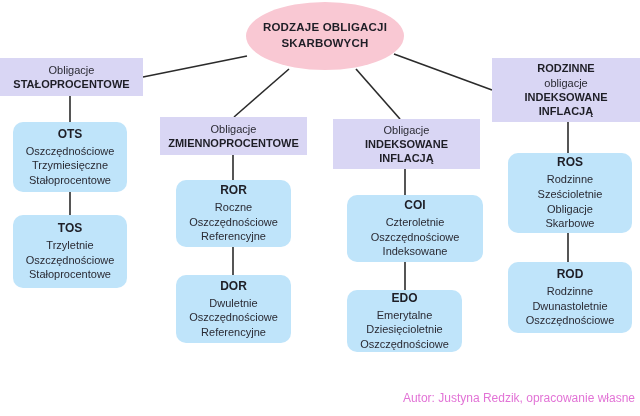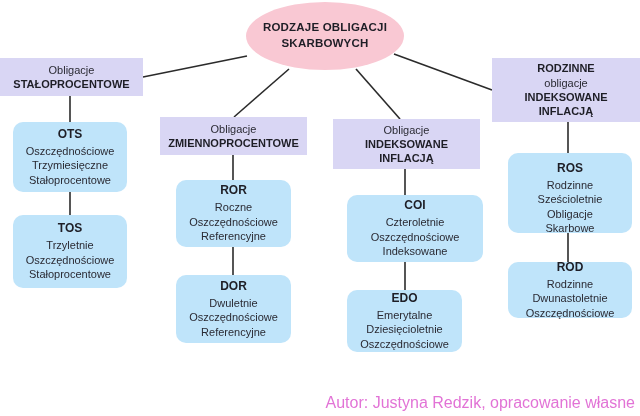--- a/index.html
+++ b/index.html
@@ -9,23 +9,23 @@
   }
   .connectors{position:absolute;left:0;top:0;width:640px;height:416px;}
   .node{position:absolute;display:flex;flex-direction:column;justify-content:center;
         align-items:center;text-align:center;box-sizing:border-box;}
   .root{
     background:#f9c8d3;border-radius:50%;
     font-weight:bold;font-size:11.5px;line-height:1.35;letter-spacing:.2px;color:#1e1e26;
   }
   .cat{background:#d9d6f4;font-size:11px;line-height:1.3;padding:2px 2px;}
   .cat .b{font-weight:bold;color:#1e1e26;}
-  .bond{background:#bfe4fa;border-radius:10px;font-size:11px;line-height:1.32;padding:8px 1px;}
+  .bond{background:#bfe4fa;border-radius:10px;font-size:11px;line-height:1.32;padding:2px 1px;}
   .bond .code{font-weight:bold;font-size:12px;color:#1e1e26;margin-bottom:1px;}
-  .credit{position:absolute;right:5px;bottom:4px;font-size:16px;color:#e273d6;}
+  .credit{position:absolute;right:5px;bottom:11px;font-size:12px;color:#e273d6;}
 </style>
 </head>
 <body>
 
 <div class="canvas">
 
   <svg class="connectors" viewBox="0 0 640 416" xmlns="http://www.w3.org/2000/svg">
     <line x1="247" y1="56" x2="143" y2="77" stroke="#2b2b2b" stroke-width="1.6"></line>
     <line x1="289" y1="69" x2="234" y2="117" stroke="#2b2b2b" stroke-width="1.6"></line>
     <line x1="356" y1="69" x2="400" y2="119" stroke="#2b2b2b" stroke-width="1.6"></line>
@@ -111,21 +111,21 @@
   </div>
 
   <div class="node bond" style="left:508px;top:153px;width:124px;height:80px;justify-content:space-between;">
     <div class="code">ROS</div>
     <div>Rodzinne</div>
     <div>Sześcioletnie</div>
     <div>Obligacje</div>
     <div>Skarbowe</div>
   </div>
 
-  <div class="node bond" style="left:508px;top:262px;width:124px;height:56px;">
+  <div class="node bond" style="left:508px;top:262px;width:124px;height:71px;">
     <div class="code">ROD</div>
     <div>Rodzinne</div>
     <div>Dwunastoletnie</div>
     <div>Oszczędnościowe</div>
   </div>
 
   <div class="credit">Autor: Justyna Redzik, opracowanie własne</div>
 
 </div>
 

